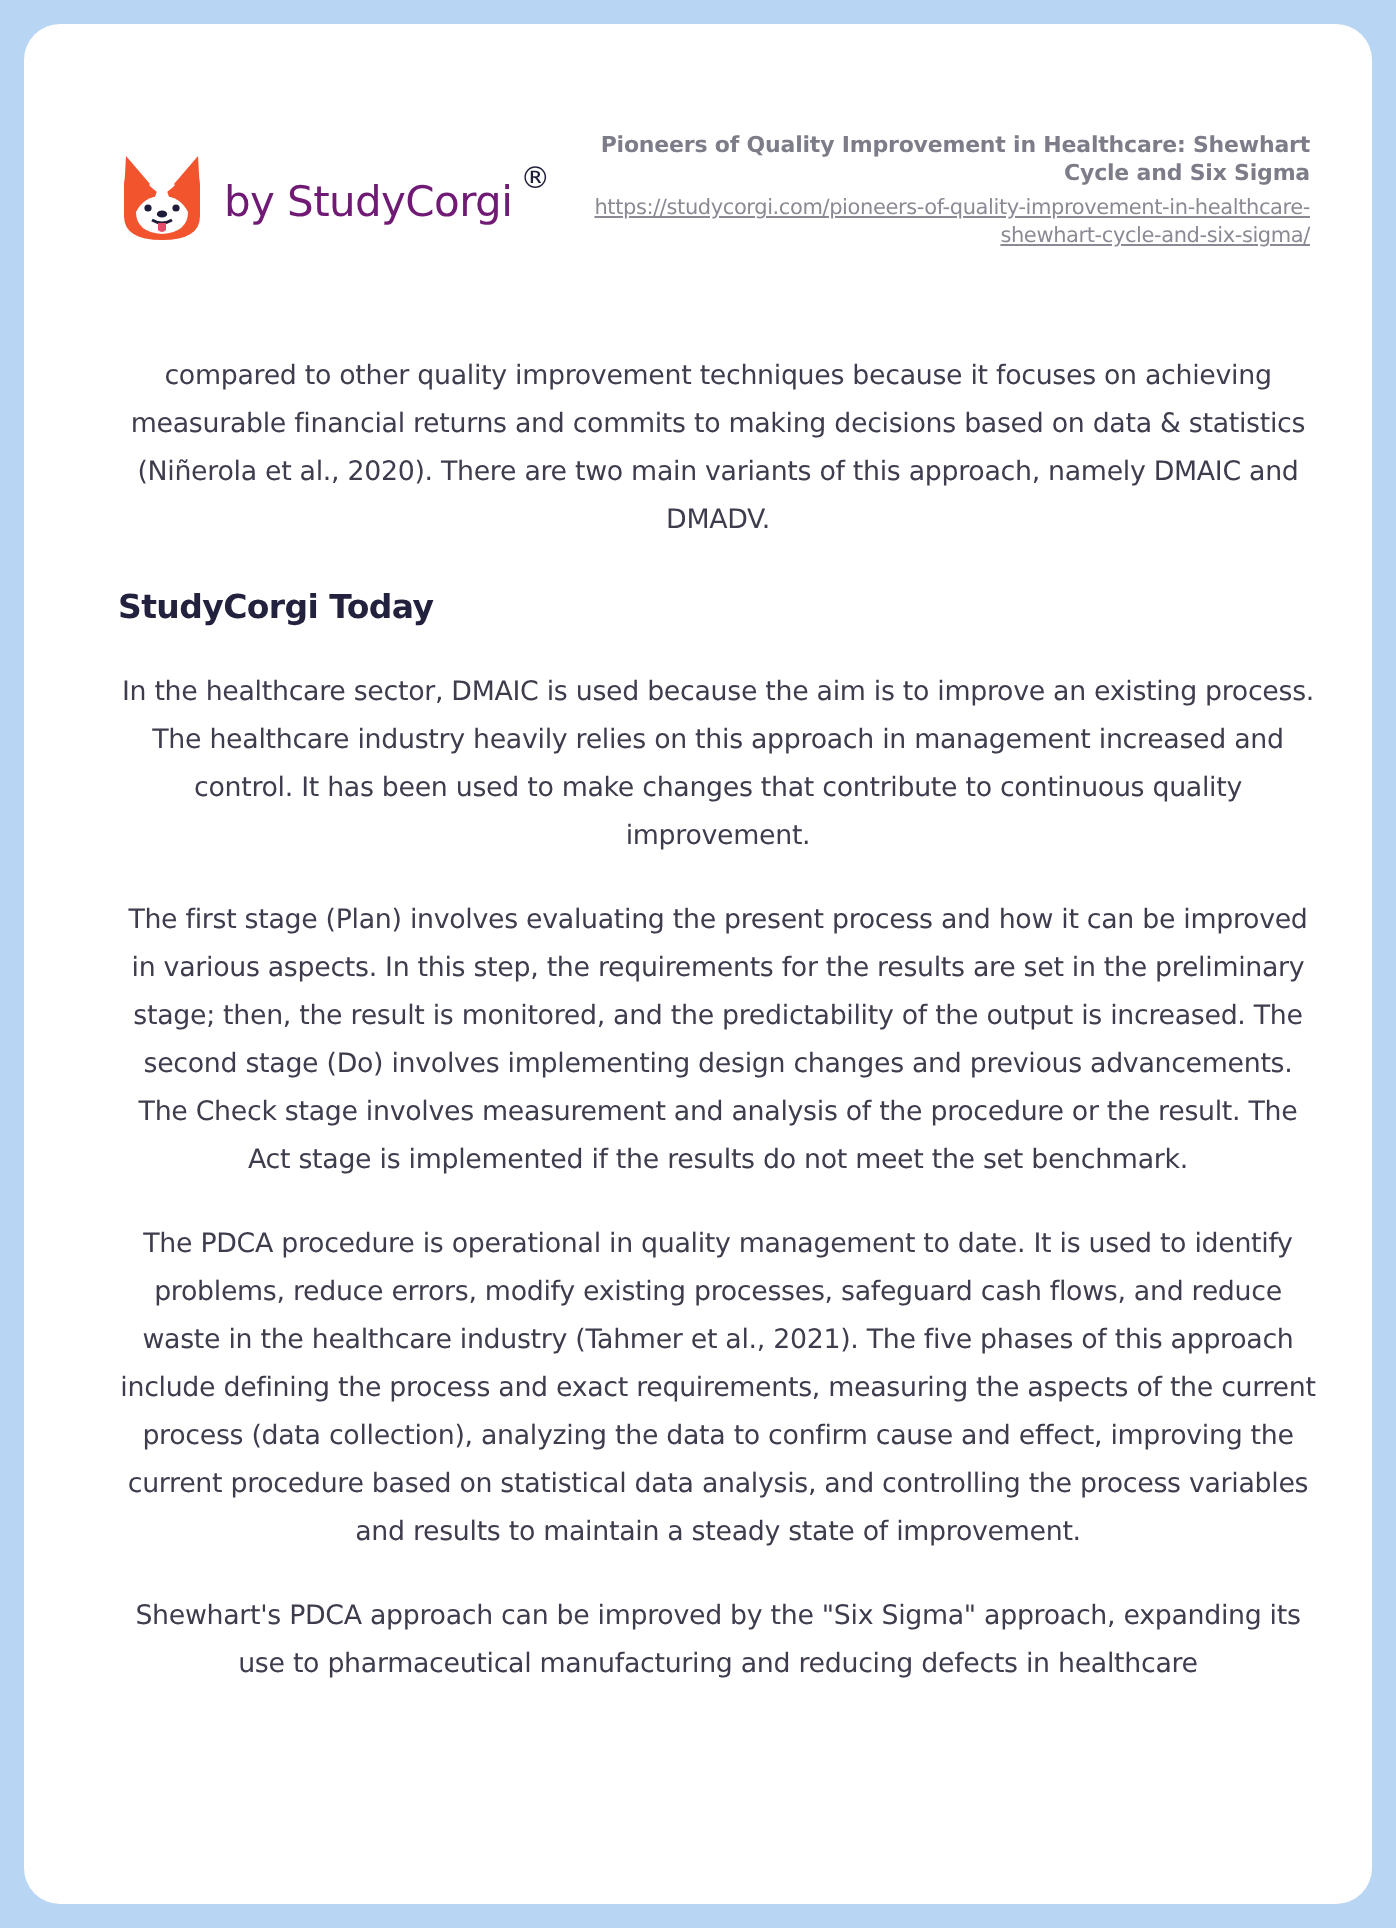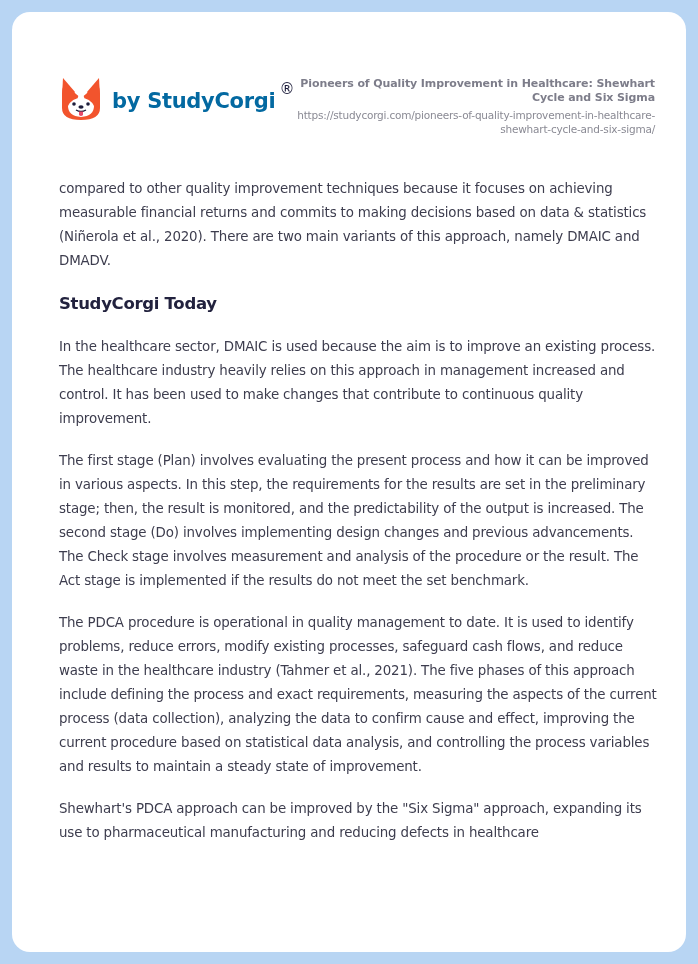--- a/index.html
+++ b/index.html
@@ -40,69 +40,71 @@
     }
     .logo-icon {
       width: 42px;
       height: 46px;
       display: block;
     }
     .logo-text {
       margin-left: 10px;
       margin-top: 4px;
       font-family: "DejaVu Sans", sans-serif;
-      font-weight: bold;
+      font-weight: normal;
       font-size: 21px;
-      color: #0369a1;
+      color: #701a75;
       letter-spacing: -0.3px;
     }
     .logo-reg {
       font-family: "DejaVu Sans", sans-serif;
       font-size: 15px;
       color: #1d1d3b;
       position: relative;
       top: -10px;
       margin-left: 4px;
     }
     .meta {
       position: absolute;
       right: 31px;
-      top: 65px;
+      top: 54px;
       width: 360px;
       text-align: right;
     }
     .meta-title {
       font-family: "DejaVu Sans", sans-serif;
       font-weight: bold;
       font-size: 11px;
       line-height: 14px;
       color: #7d7d8a;
       letter-spacing: -0.1px;
     }
     .meta-url {
       margin-top: 3px;
       font-family: "DejaVu Sans", sans-serif;
       font-size: 10.5px;
       line-height: 14px;
       color: #8a8a94;
       letter-spacing: -0.2px;
+      text-decoration: underline;
     }
     .content {
       position: absolute;
       left: 47px;
       top: 165px;
       width: 600px;
     }
     .content p {
       margin: 0 0 18px 0;
       font-family: "DejaVu Sans", sans-serif;
       font-size: 13.4px;
       line-height: 24px;
       color: #3d3d4e;
       letter-spacing: -0.15px;
+      text-align: center;
     }
     .content h2 {
       margin: 20px 0 20px 0;
       font-family: "DejaVu Sans", sans-serif;
       font-weight: bold;
       font-size: 16.5px;
       line-height: 22px;
       color: #22223e;
       letter-spacing: -0.3px;
     }

